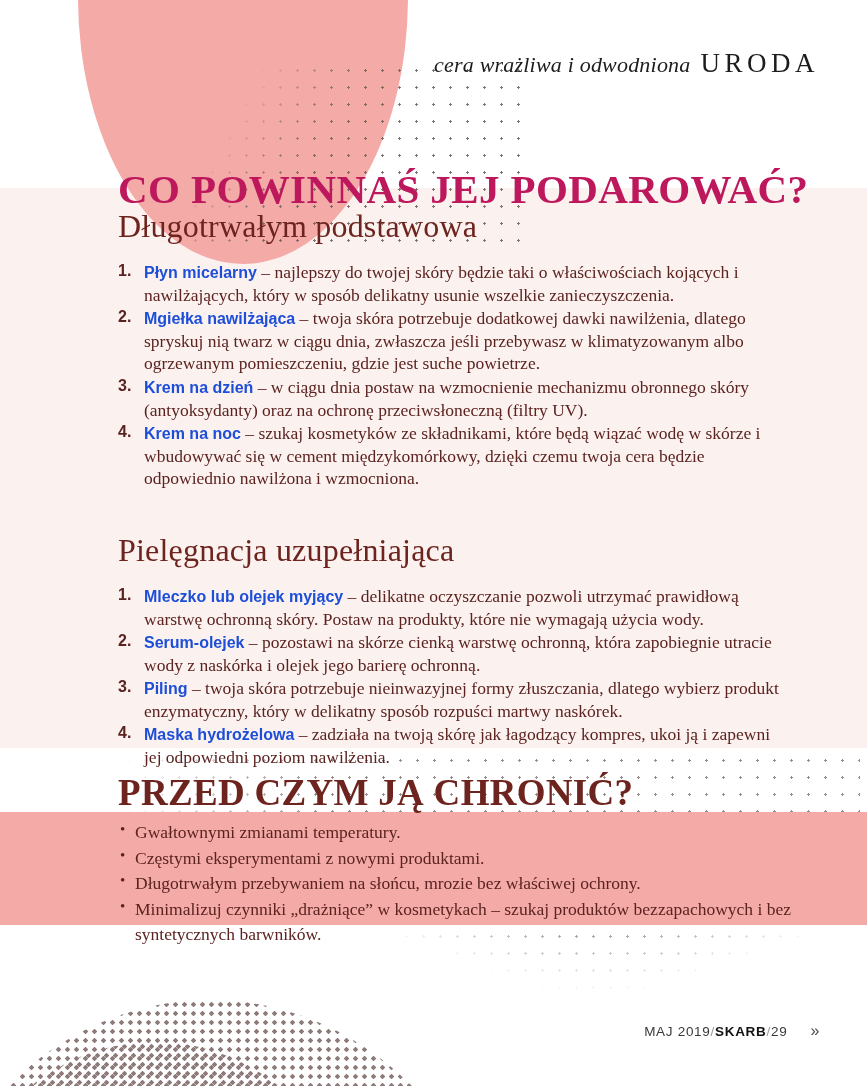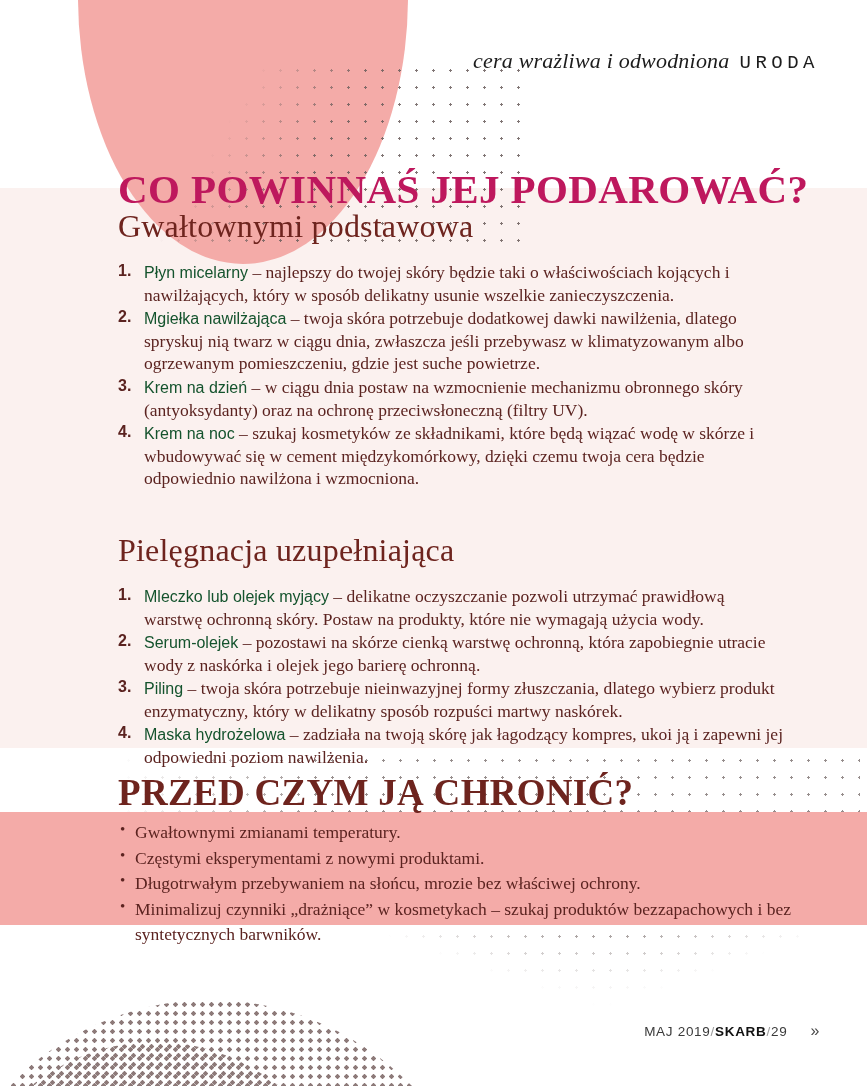--- a/index.html
+++ b/index.html
@@ -127,22 +127,22 @@
     color: #1c1c1c;
   }
   .runhead-kicker {
     font-family: "Liberation Serif", serif;
     font-style: italic;
     font-size: 22px;
     letter-spacing: .2px;
     margin-left: 28px;
   }
   .runhead-brand {
-    font-family: Liberation Mono, monospace;
-    font-size: 19px;
+    font-family: Liberation Serif, serif;
+    font-size: 27px;
     letter-spacing: 4.5px;
     font-weight: 400;
     text-align: center;
   }
 
   
   .title-main {
     position: absolute;
     left: 118px;
     top: 138px;
@@ -208,23 +208,23 @@
     position: absolute;
     left: 0;
     top: 0;
     font-family: "Liberation Sans", sans-serif;
     font-weight: 700;
     font-size: 16px;
     color: #5B2320;
   }
   .lead {
     font-family: "Liberation Sans", sans-serif;
-    font-weight: 400;
+    font-weight: 700;
     font-size: 16px;
-    color: #14532d;
+    color: #1d4ed8;
   }
   .rest {
     font-family: "Liberation Serif", serif;
     font-size: 17.5px;
     color: #5B2320;
   }
 
   
   .warnings {
     position: absolute;
@@ -290,21 +290,21 @@
 <div class="runhead">
   <span class="runhead-kicker">cera wrażliwa i odwodniona</span>
   <span class="runhead-brand">URODA</span>
 </div>
 
 <h1 class="title-main">CO POWINNAŚ JEJ PODAROWAĆ?</h1>
 
 <div class="content">
 
   <div class="section">
-    <h2 class="section-heading">Gwałtownymi podstawowa</h2>
+    <h2 class="section-heading">Długotrwałym podstawowa</h2>
     <ol class="items">
       <li>
         <span class="lead">Płyn micelarny</span><span class="rest"> – najlepszy do twojej skóry będzie taki o właściwościach kojących i nawilżających, który w sposób delikatny usunie wszelkie zanieczyszczenia.</span>
       </li>
       <li>
         <span class="lead">Mgiełka nawilżająca</span><span class="rest"> – twoja skóra potrzebuje dodatkowej dawki nawilżenia, dlatego spryskuj nią twarz w ciągu dnia, zwłaszcza jeśli przebywasz w klimatyzowanym albo ogrzewanym pomieszczeniu, gdzie jest suche powietrze.</span>
       </li>
       <li>
         <span class="lead">Krem na dzień</span><span class="rest"> – w ciągu dnia postaw na wzmocnienie mechanizmu obronnego skóry (antyoksydanty) oraz na ochronę przeciwsłoneczną (filtry UV).</span>
       </li>

